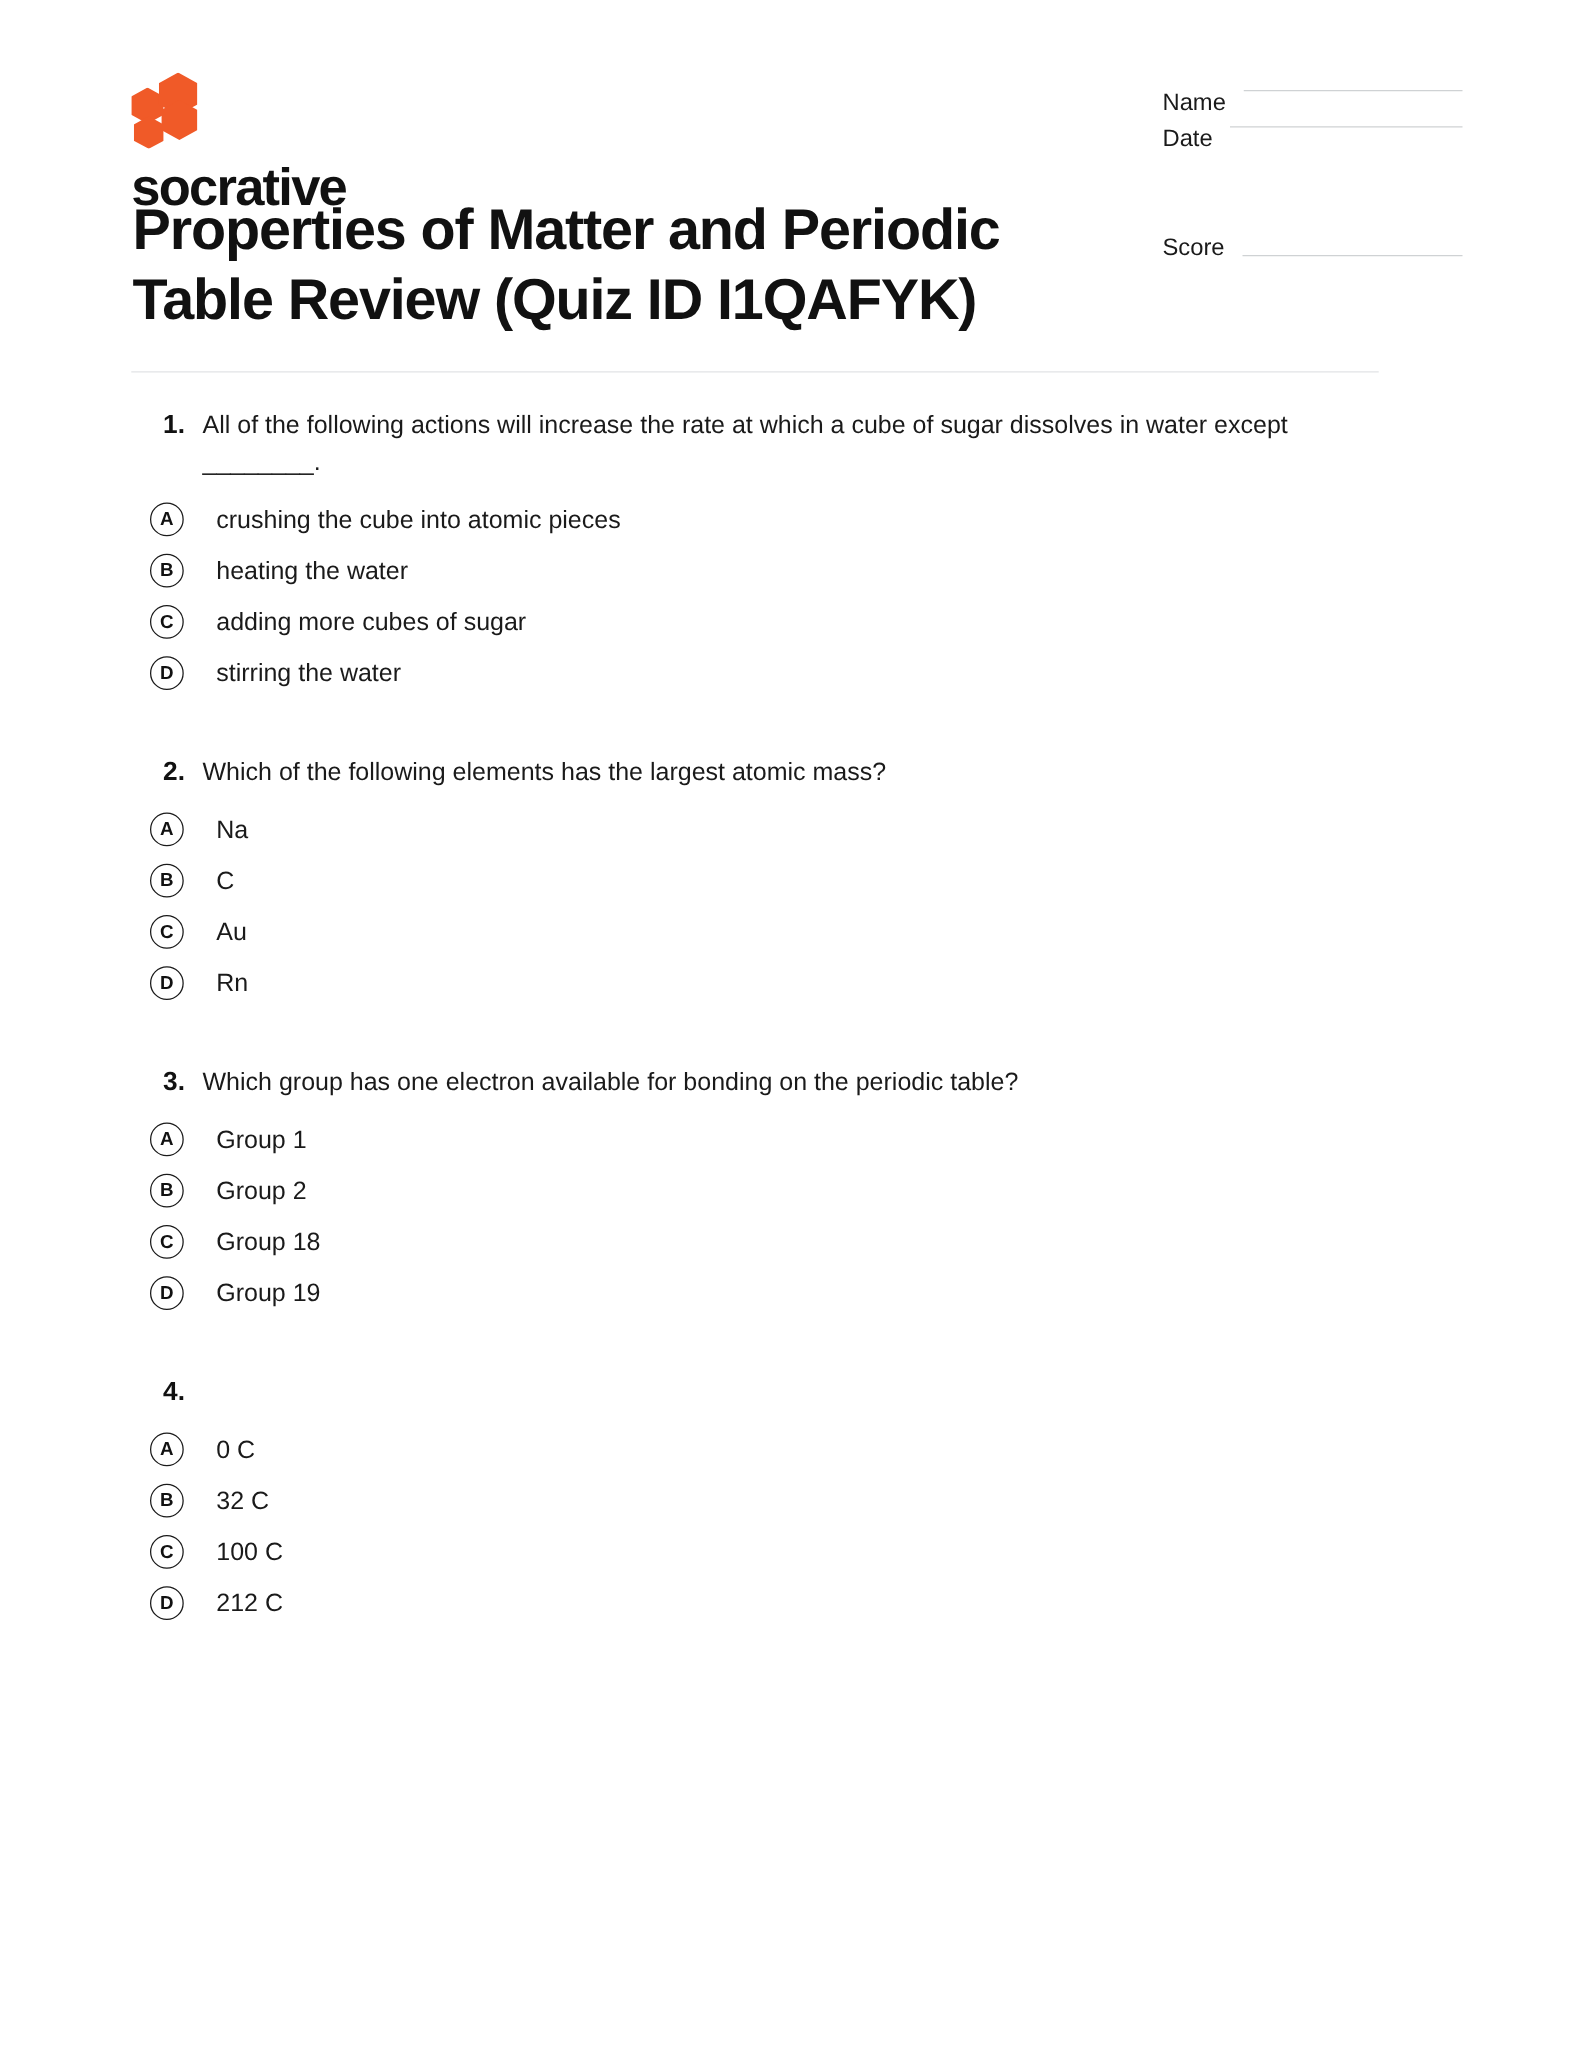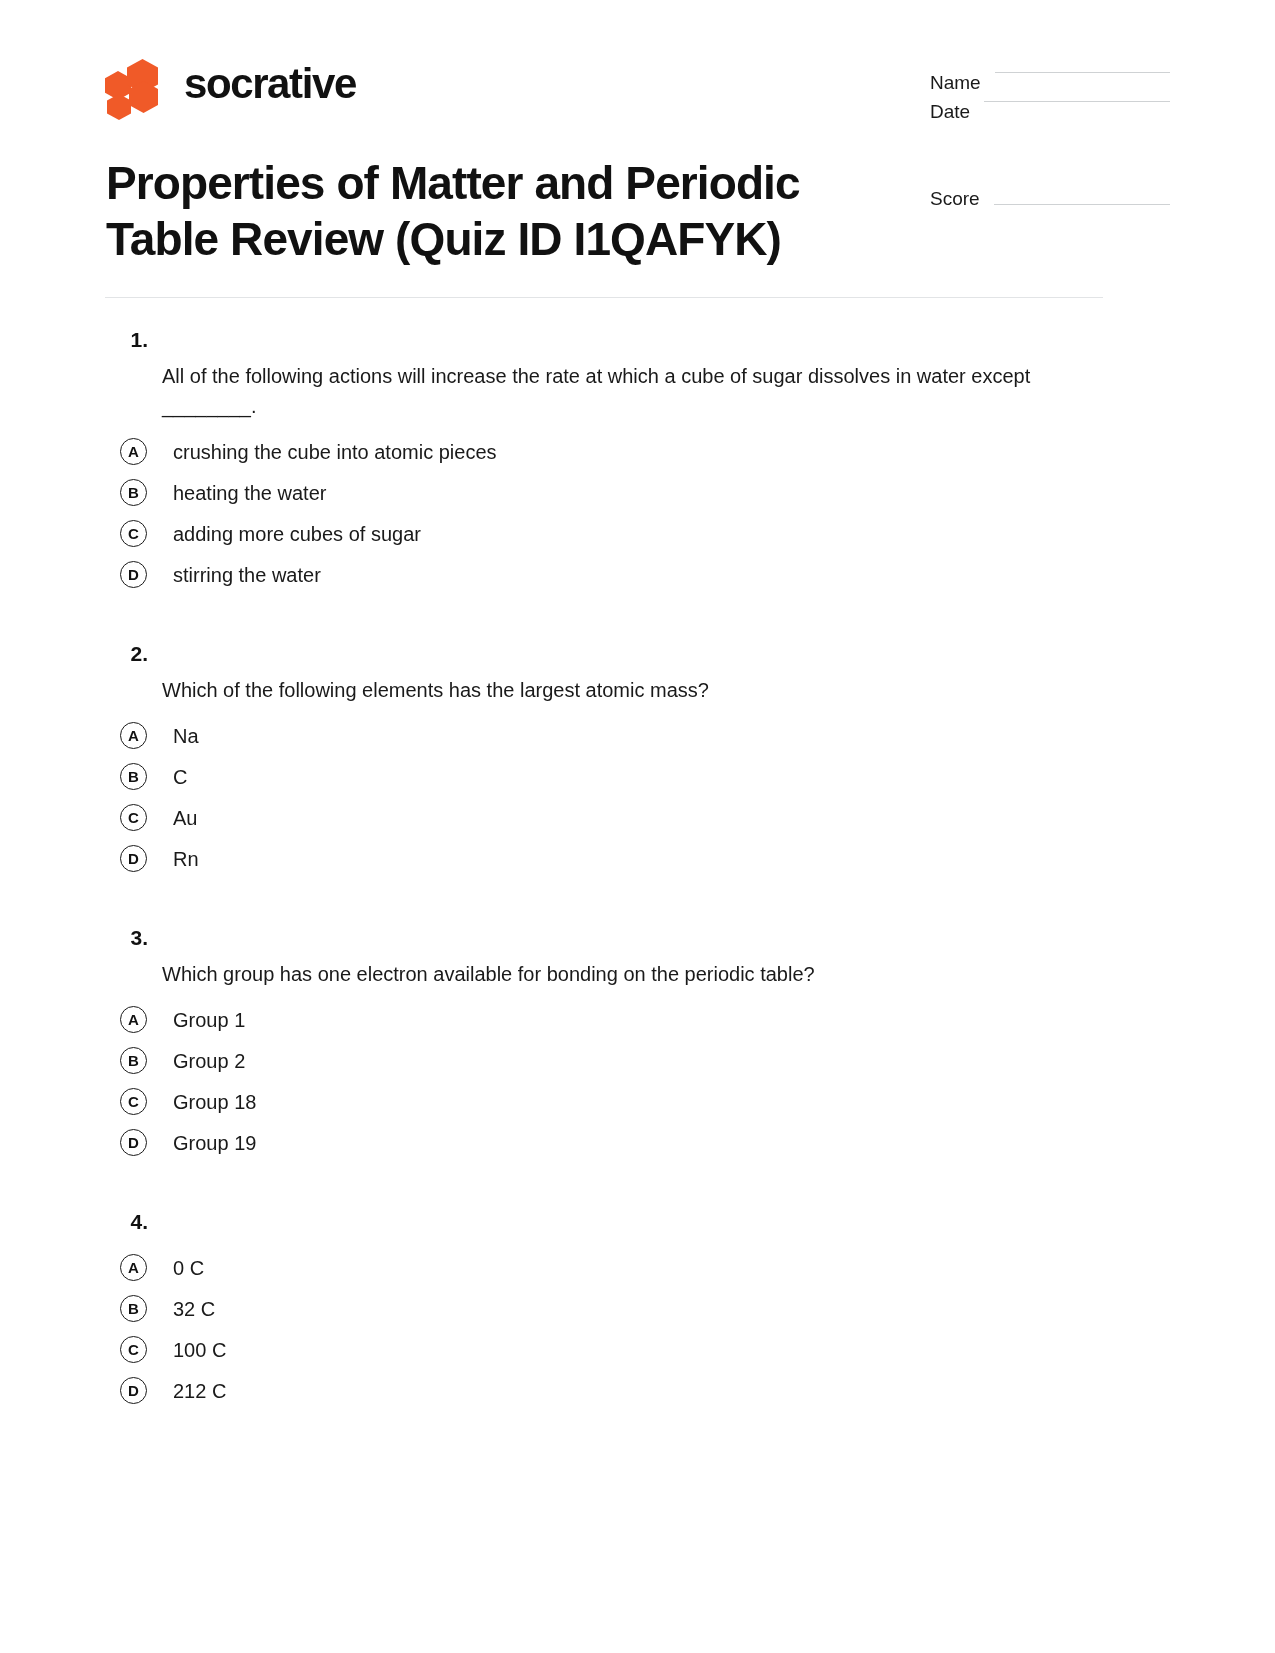--- a/index.html
+++ b/index.html
@@ -24,23 +24,23 @@
 
   
   .header {
     position: relative;
     padding: 58px 105px 0 105px;
     height: 245px;
   }
 
   .brand {
     display: flex;
-    align-items: center;
     gap: 17px;
     height: 56px;
+    flex-direction: column;
   }
 
   .logo-mark {
     width: 62px;
     height: 54px;
     position: relative;
     flex: none;
   }
 
   .hex {
@@ -154,21 +154,20 @@
     font-weight: bold;
     line-height: 30px;
     color: #111111;
   }
 
   .q-text {
     font-size: 20px;
     line-height: 30px;
     color: #1a1a1a;
     max-width: 870px;
-    margin-top: 36px;
   }
 
   .choice {
     display: flex;
     align-items: center;
     gap: 0;
     height: 41px;
   }
 
   .bubble {

